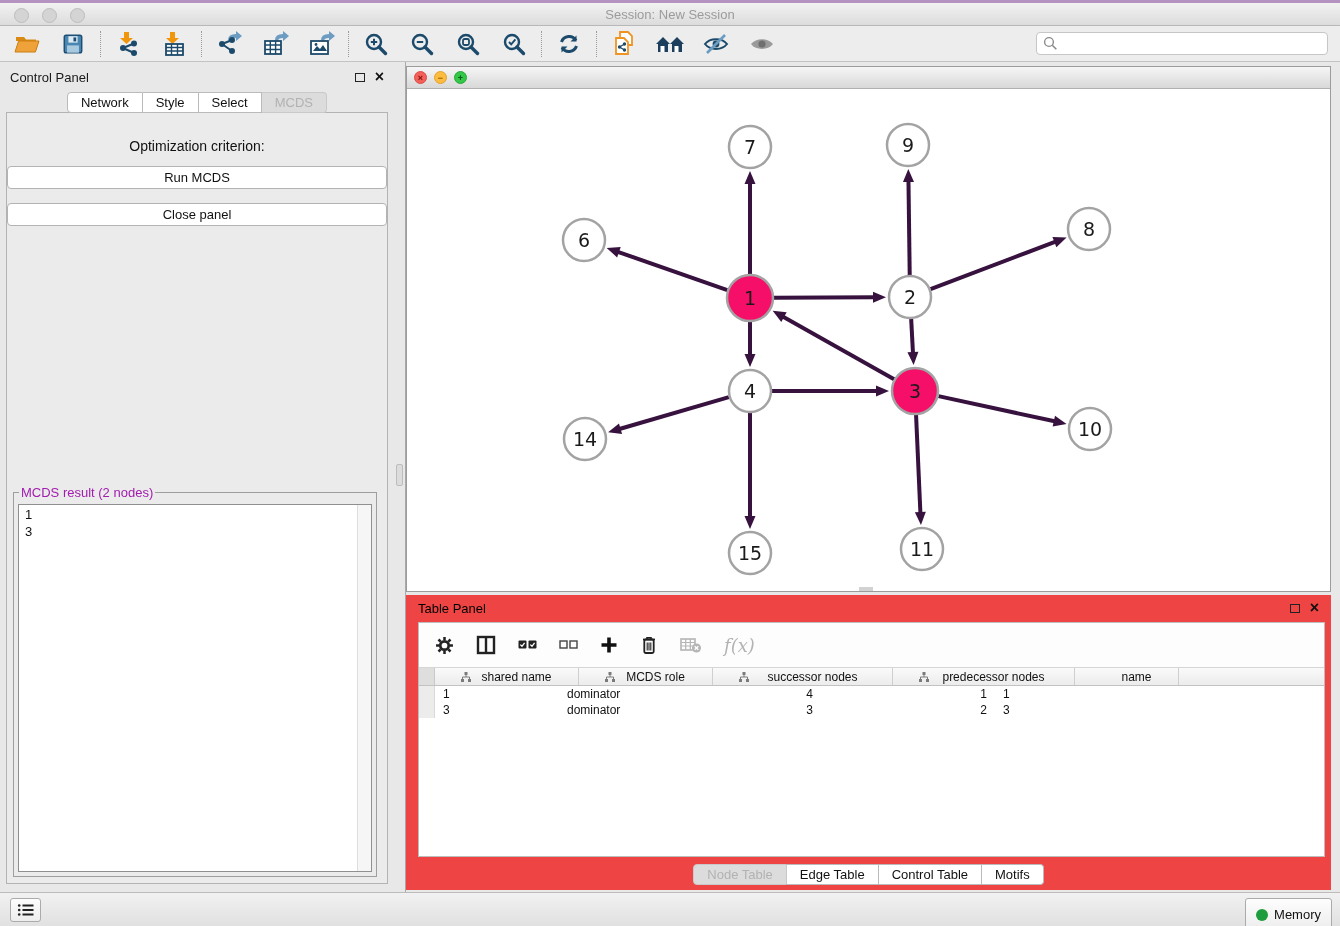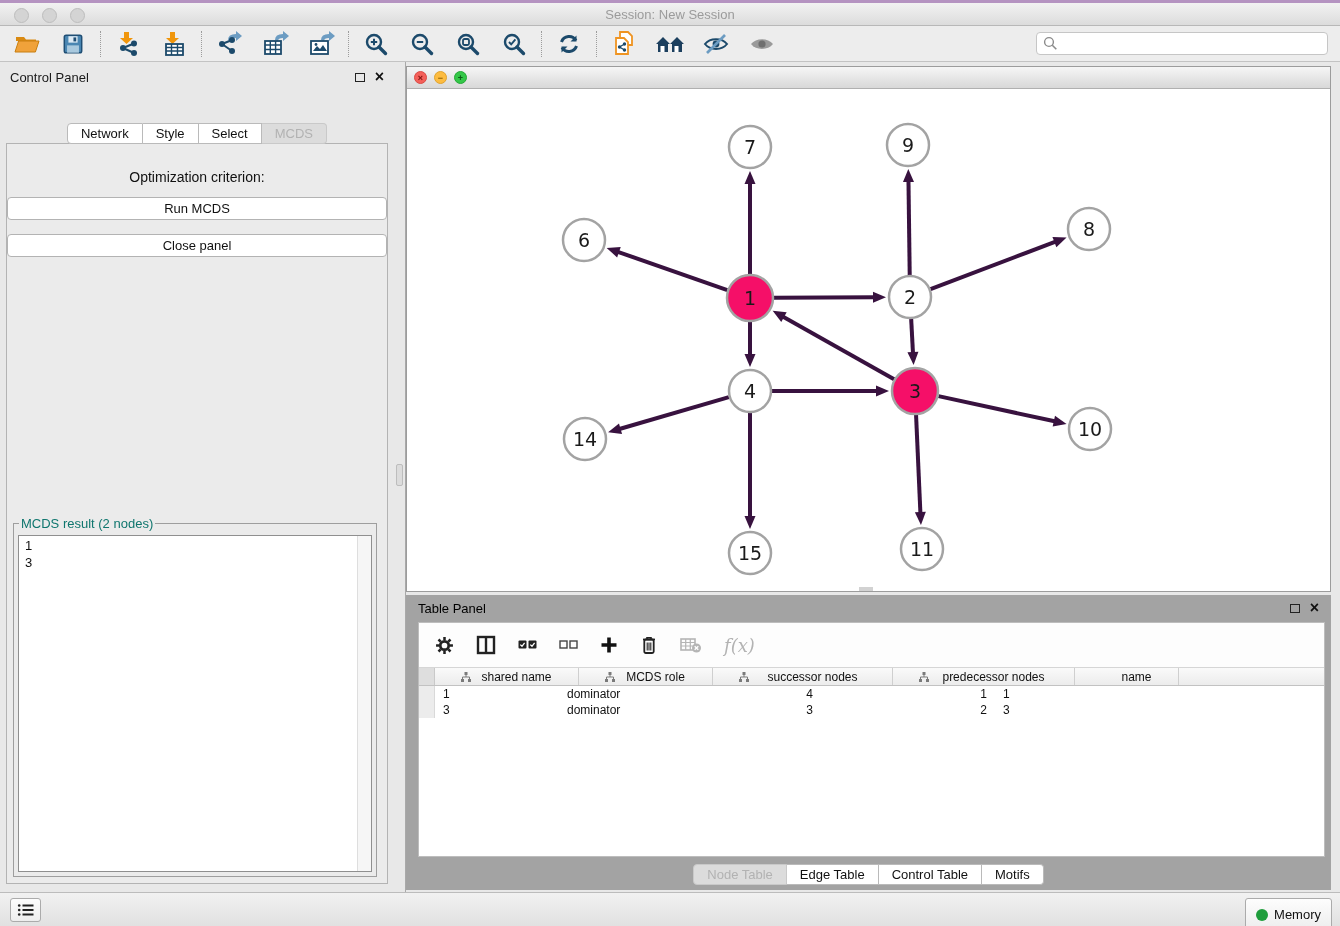--- a/index.html
+++ b/index.html
@@ -32,34 +32,34 @@
   .panel-head { height:30px; display:flex; align-items:center; padding:0 10px; }
   .panel-head .ph-title { font-size:13px; color:#1a1a1a; }
   .ph-icons { margin-left:auto; display:flex; gap:10px; align-items:center; }
   .float-box { width:10px; height:9px; border:1.6px solid #222; display:inline-block; }
   .close-x { font-size:16px; font-weight:700; color:#111; line-height:10px; }
   .seg { display:inline-flex; }
   .seg-tab { background:#fff; border:1px solid #bababa; border-left:none; padding:2px 13px; font-size:13px; color:#111; white-space:nowrap; }
   .seg-tab:first-child { border-left:1px solid #bababa; border-radius:4px 0 0 4px; }
   .seg-tab:last-child { border-radius:0 4px 4px 0; }
   .seg-tab.selected { background:#dcdcdc; color:#b2b2b2; border-color:#c9c9c9; }
-  .cp-tabs-row { text-align:center; position:relative; z-index:2; margin-bottom:-1px;margin-top:31px; }
+  .cp-tabs-row { text-align:center; position:relative; z-index:2; margin-bottom:-1px; }
   .cp-content { flex:1; margin:0 6px 8px 6px; border:1px solid #b3b3b3; background:#ebebeb; position:relative; }
   .opt-label { text-align:center; margin-top:25px; font-size:14px; color:#111; }
   .dropdown { margin:9px auto 0; width:310px; height:23px; background:#fff; border:1px solid #a9a9a9;
     border-radius:4px; display:flex; align-items:center; padding:0 8px 0 10px; font-size:13px; }
   .dd-stepper { margin-left:auto; display:flex; flex-direction:column; gap:2px; }
   .dd-stepper i { width:0; height:0; border-left:4px solid transparent; border-right:4px solid transparent; display:block; }
   .dd-up { border-bottom:5px solid #444; }
   .dd-down { border-top:5px solid #444; }
   .btn-row { display:flex; justify-content:center; gap:14px; margin-top:12px;flex-direction:column; }
   .btn { background:#fff; border:1px solid #b3b3b3; border-radius:4px; padding:3px 16px; font-size:13px; color:#111; font-family:inherit; }
   .result-fieldset { position:absolute; left:6px; right:10px; top:372px; bottom:6px;
     border:1px solid #9e9e9e; background:#ebebeb; }
-  .result-fieldset legend { font-size:13px; margin-left:5px; padding:0 2px; color:#0f766e; }
+  .result-fieldset legend { font-size:13px; margin-left:5px; padding:0 2px; color:#a21caf; }
   .list-box { position:absolute; left:4px; right:4px; top:4px; bottom:4px; background:#fff; border:1px solid #8f8f8f; overflow:hidden; }
   .list-items { padding:1px 0 0 6px; font-size:13px; line-height:17px; color:#111; }
   .scroll-track { position:absolute; right:0; top:0; bottom:0; width:14px; background:#f6f6f6; border-left:1px solid #dedede; }
 
   
   .splitter { position:absolute; left:394px; top:62px; width:12px; height:830px; background:#e8e8e8; border-right:1px solid #a9a9a9; }
   .split-handle { position:absolute; left:2px; top:402px; width:7px; height:22px; background:#dcdcdc; border:1px solid #bdbdbd; border-radius:2px; }
 
   
   .network-window { position:absolute; left:406px; top:66px; width:925px; height:526px; background:#fff; border:1px solid #9c9c9c; }
@@ -68,21 +68,21 @@
   .tl2 { width:13px; height:13px; border-radius:50%; font-size:9px; font-weight:700; text-align:center; line-height:12px; }
   .tl-close { background:#f4605a; border:1px solid #d94a44; color:#7c100d; }
   .tl-min { background:#fdbc40; border:1px solid #e0a32e; color:#8d5f00; }
   .tl-max { background:#34c748; border:1px solid #24a836; color:#0b5d17; }
   .nw-title { position:absolute; left:0; right:0; top:3px; text-align:center; font-size:13px; color:#1a1a1a;margin-top:19px; }
   .nw-canvas { position:relative; width:923px; height:502px; background:#fff; }
   .nw-canvas svg { position:absolute; inset:0; }
   .nw-resize-hint { position:absolute; left:452px; bottom:0px; width:14px; height:4px; background:#d2d2d2; }
 
   
-  .table-panel { position:absolute; left:406px; top:595px; width:925px; height:295px; background:#a3a3a3; }
+  .table-panel { position:absolute; left:406px; top:595px; width:925px; height:295px; background:#ef4444; }
   .tp-head { height:26px; display:flex; align-items:center; padding:0 12px; }
   .tp-head .ph-title { font-size:13px; }
   .tp-inner { position:absolute; left:12px; right:6px; top:27px; bottom:33px; border:1px solid #bdbdbd; background:#fff; display:flex; flex-direction:column; }
   .tp-toolbar { height:44px; display:flex; align-items:center; gap:22px; padding-left:16px; background:#fdfdfd; }
   .tp-tool { display:flex; align-items:center; justify-content:center; }
   .fx { font-family:"DejaVu Serif","Liberation Serif",serif; font-style:italic; font-size:18px; color:#b3b3b3; }
   .tbl-header { display:flex; height:19px; background:linear-gradient(#fafafa,#ececec); border-top:1px solid #d6d6d6; border-bottom:1px solid #c2c2c2; }
   .th-gutter { width:16px; background:#dedede; border-right:1px solid #c9c9c9; }
   .th-cell { position:relative; border-right:1px solid #cfcfcf; font-size:12px; color:#111; display:flex; align-items:center; justify-content:center;margin-left:20px; }
   .th-cell .sort-ico { position:absolute; left:6px; top:4px; }

